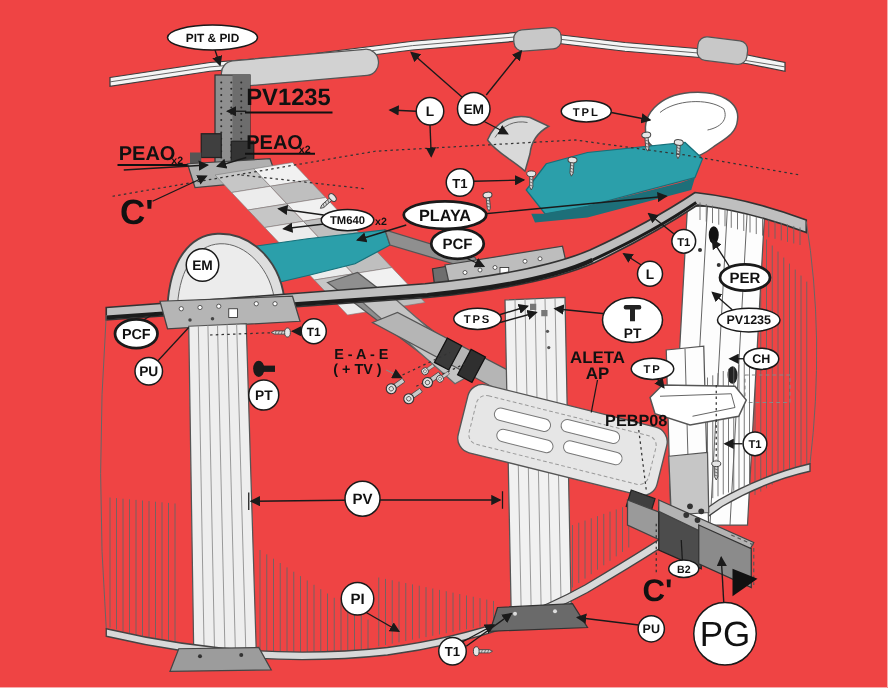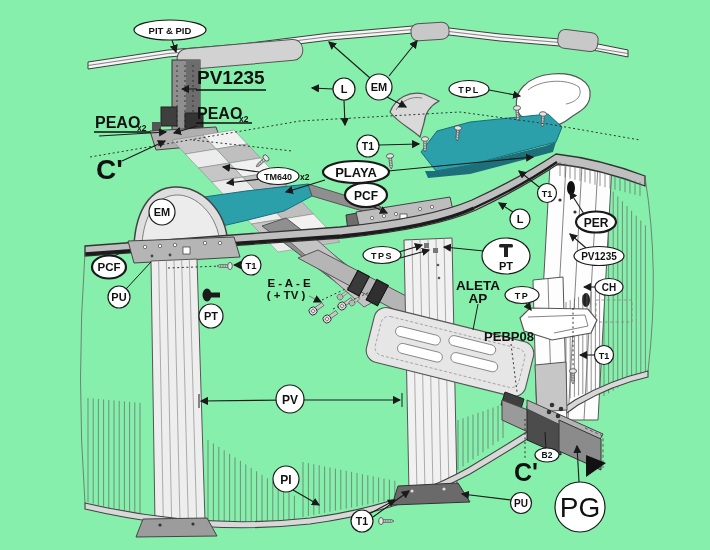--- a/index.html
+++ b/index.html
@@ -1,16 +1,16 @@
 <!DOCTYPE html>
 <html><head>
 <meta charset="utf-8">
 <style>
   html,body{margin:0;padding:0;background:#fff;}
-  .stage{position:relative;width:710px;height:550px;background:#86efac;overflow:hidden;
+  .stage{position:relative;width:710px;height:550px;background:#ef4444;overflow:hidden;
          font-family:"Liberation Sans", sans-serif;}
   svg{position:absolute;left:0;top:0;}
   text{font-family:"Liberation Sans", sans-serif;fill:#111;}
   .callout{fill:#fff;stroke:#1a1a1a;stroke-width:1.2;}
   .callout.bold{stroke-width:2.2;}
   .ctext{font-weight:bold;text-anchor:middle;}
   .leader{stroke:#1a1a1a;stroke-width:1.1;fill:none;marker-end:url(#arr);}
   .plain{stroke:#1a1a1a;stroke-width:1;fill:none;}
   .dotted{stroke:#333;stroke-width:1;fill:none;stroke-dasharray:2 2.6;}
   .part{stroke:#3d3d3d;stroke-width:1;}

